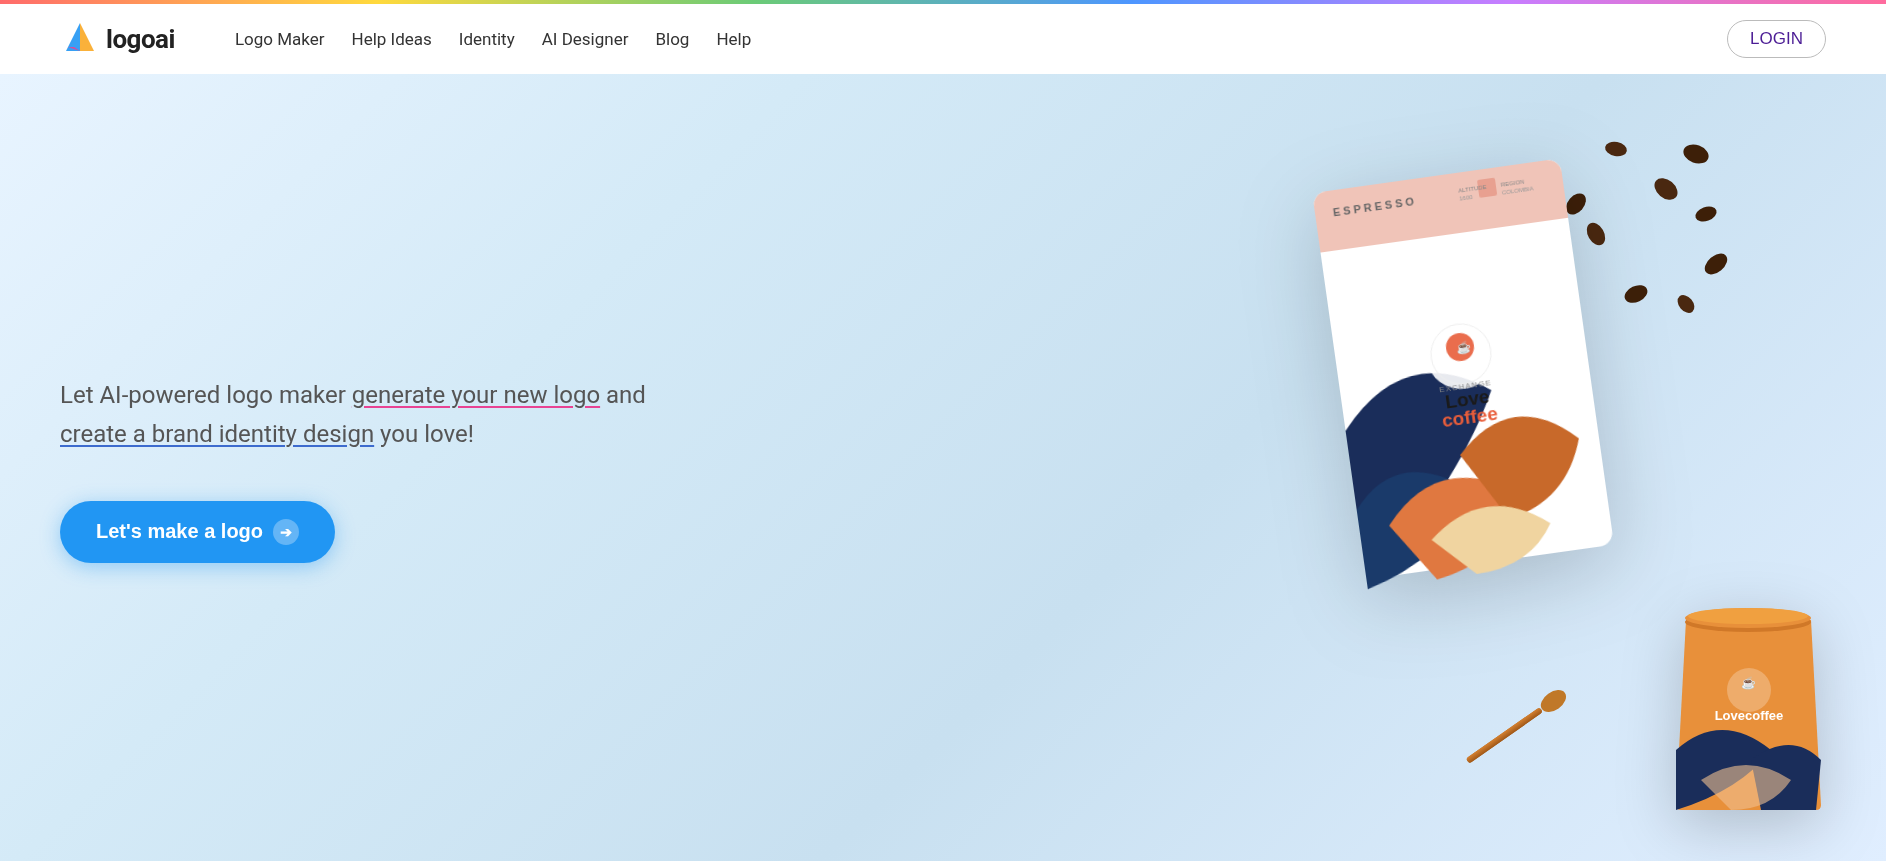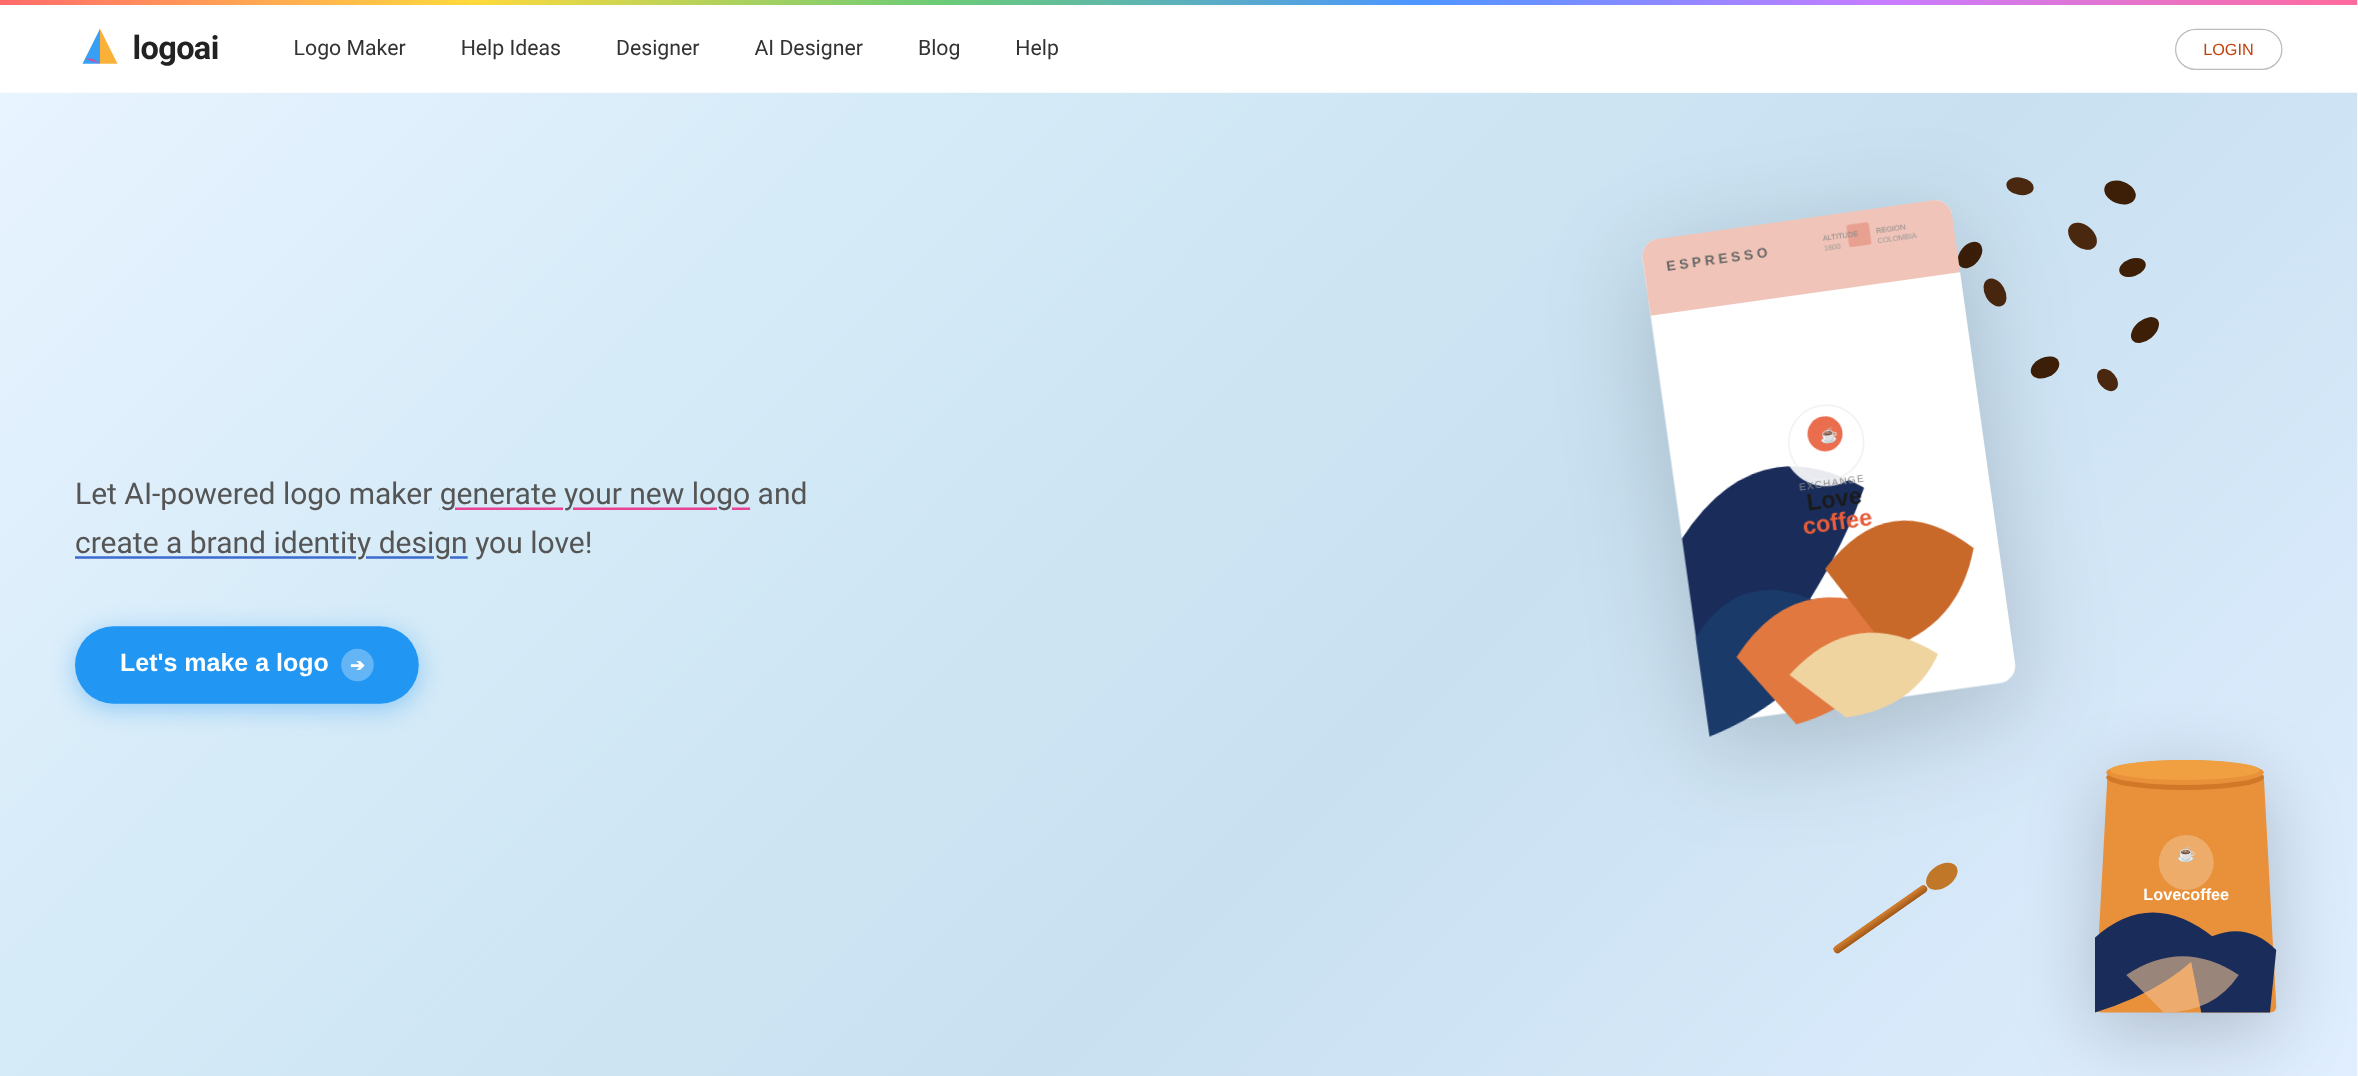--- a/index.html
+++ b/index.html
@@ -44,39 +44,39 @@
 
     .logo-text {
       font-size: 26px;
       font-weight: 700;
       color: #222;
       letter-spacing: -0.5px;
     }
 
     .nav-links {
       display: flex;
-      gap: 44px;
+      gap: 27px;
       list-style: none;
       flex: 1;
     }
 
     .nav-links a {
       text-decoration: none;
       color: #333;
       font-size: 17px;
       font-weight: 400;
     }
 
     .login-btn {
       border: 1.5px solid #bbb;
       border-radius: 25px;
       padding: 8px 22px;
       background: transparent;
-      color: #c2410c;
-      font-size: 13px;
+      color: #4c1d95;
+      font-size: 17px;
       cursor: pointer;
       font-weight: 500;
     }
 
     
     .hero {
       min-height: 791px;
       background: linear-gradient(135deg, #e8f4ff 0%, #d4eaf7 30%, #c8e0f0 60%, #e0eeff 100%);
       display: flex;
       align-items: center;
@@ -171,21 +171,21 @@
       <polygon points="20,4 6,32 20,32" fill="#2196F3" opacity="0.9"></polygon>
       <polygon points="20,4 34,32 20,32" fill="#f9a825" opacity="0.9"></polygon>
       <polygon points="8,28 20,32 14,28" fill="#e84393" opacity="0.9"></polygon>
     </svg>
     <span class="logo-text">logoai</span>
   </a>
 
   <ul class="nav-links">
     <li><a href="#">Logo Maker</a></li>
     <li><a href="#">Help Ideas</a></li>
-    <li><a href="#">Designer</a></li>
+    <li><a href="#">Identity</a></li>
     <li><a href="#">AI Designer</a></li>
     <li><a href="#">Blog</a></li>
     <li><a href="#">Help</a></li>
   </ul>
 
   <button class="login-btn">LOGIN</button>
 </nav>
 
 <section class="hero">
 

